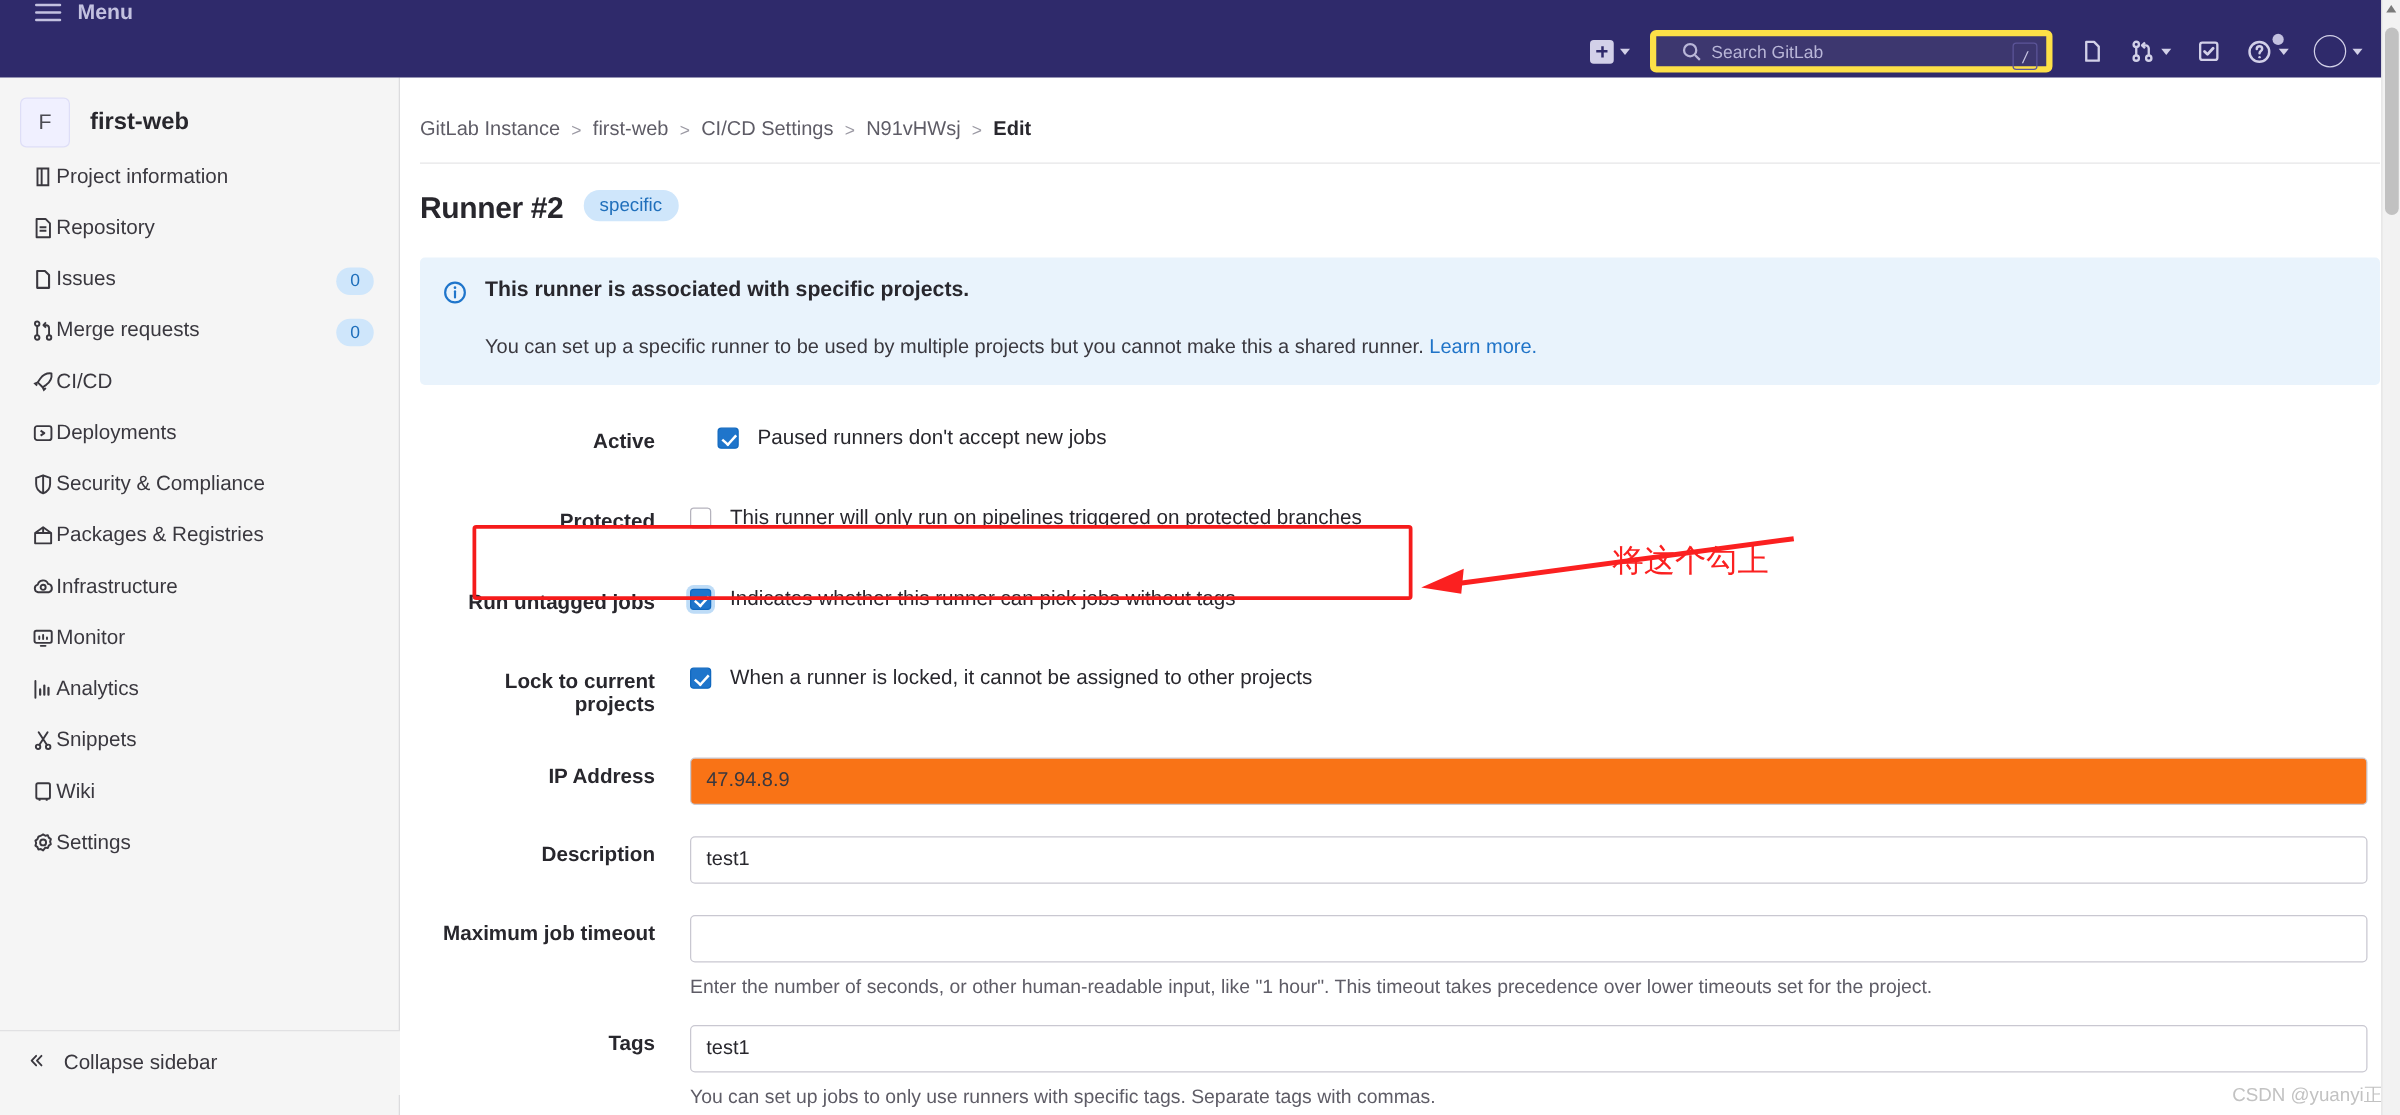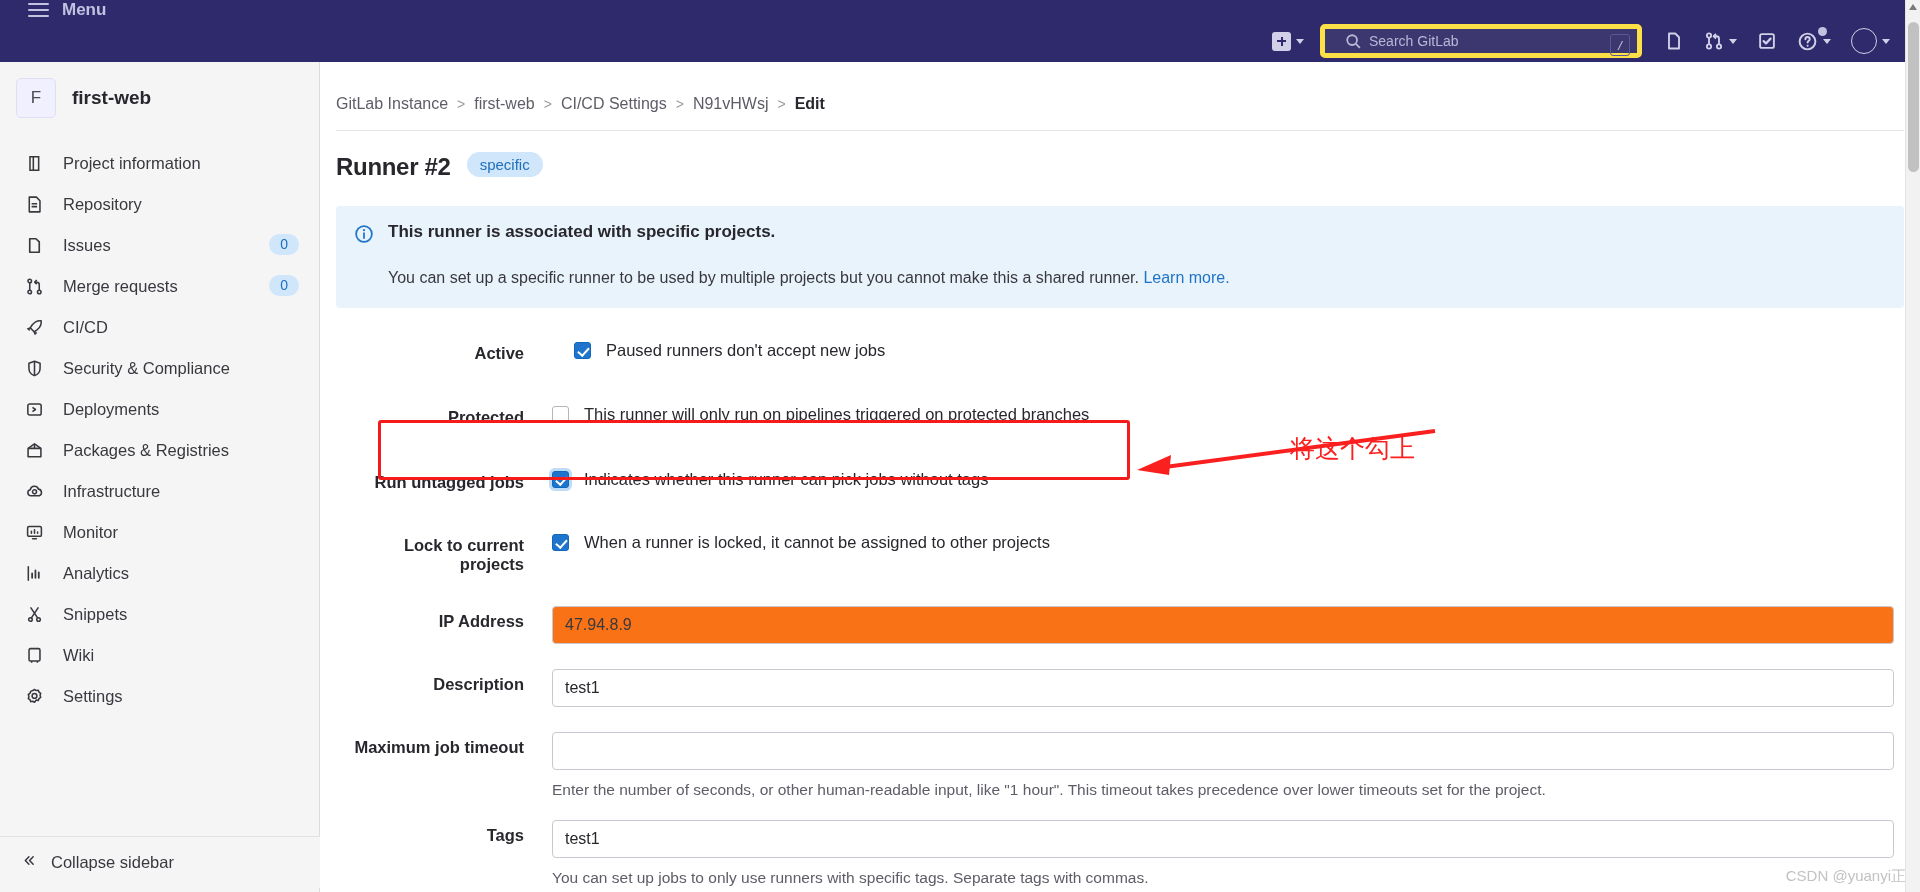--- a/index.html
+++ b/index.html
@@ -85,33 +85,33 @@
   .proj-avatar {
     width: 40px; height: 40px; border-radius: 5px;
     background: #f0f0ff; border: 1px solid #dedef7;
     display: flex; align-items: center; justify-content: center;
     font-size: 17px; color: #4a4a52;
   }
   .proj-name { font-size: 19px; font-weight: bold; color: #28272d; }
 
   .nav-list { padding: 0 0 0 0; }
   .nav-item {
-    display: flex; align-items: flex-end;
+    display: flex; align-items: flex-start;
     height: 41px; padding: 0 20px 0 24px; cursor: pointer;
-    color: #3a383f; font-size: 16.5px; gap: 18px;
+    color: #3a383f; font-size: 16.5px; 
   }
   .nav-item .nicon { width: 21px; display: flex; align-items: center; justify-content: center; flex: 0 0 21px; }
   .nav-item .nlabel { flex: 1 1 auto; white-space: nowrap; }
   .badge-count {
     background: #cfe6fb; color: #1f6fbb; font-size: 14px;
     border-radius: 11px; padding: 2px 11px; line-height: 1.25;
   }
 
   .collapse-bar {
-    position: absolute; bottom: 4px; left: 0; width: 320px; height: 52px;
+    position: absolute; bottom: 16px; left: 0; width: 320px; height: 52px;
     border-top: 1px solid #e1e1e3; display: flex; align-items: center;
     gap: 14px; padding-left: 20px; cursor: pointer;
     color: #3a383f; font-size: 16.5px; background: #f5f5f5;
   }
 
   
   .content {
     position: absolute; top: 62px; left: 320px;
     width: 1600px; height: 830px; background: #fff;
     overflow: hidden;
@@ -350,35 +350,35 @@
           <path d="M13.6 2.3c-3.3-.4-5.7 1-7.6 3.6L4.4 8.3l3.3 3.3 2.4-1.6c2.6-1.9 4-4.3 3.5-7.7z" stroke-linejoin="round"></path>
           <path d="M4.4 8.3 2.6 9.1l1.4 1.3M7.7 11.6l.8 1.8 1.3-1.3"></path>
         </svg>
       </span>
       <span class="nlabel">CI/CD</span>
     </div>
 
     <div class="nav-item">
       <span class="nicon">
         <svg width="19" height="19" viewBox="0 0 16 16" fill="none" stroke="#3a383f" stroke-width="1.3">
+          <rect x="2.4" y="3.3" width="11.2" height="9.4" rx="1.6"></rect>
+          <path d="M6.3 6.3 8.8 8l-2.5 1.7" stroke-linejoin="round"></path>
+        </svg>
+      </span>
+      <span class="nlabel">Deployments</span>
+    </div>
+
+    <div class="nav-item">
+      <span class="nicon">
+        <svg width="19" height="19" viewBox="0 0 16 16" fill="none" stroke="#3a383f" stroke-width="1.3">
           <path d="M8 1.9 3.3 3.6v4.1c0 3 2 5.3 4.7 6.3 2.7-1 4.7-3.3 4.7-6.3V3.6z" stroke-linejoin="round"></path>
           <path d="M8 2.4v11.4"></path>
         </svg>
       </span>
       <span class="nlabel">Security &amp; Compliance</span>
-    </div>
-
-    <div class="nav-item">
-      <span class="nicon">
-        <svg width="19" height="19" viewBox="0 0 16 16" fill="none" stroke="#3a383f" stroke-width="1.3">
-          <rect x="2.4" y="3.3" width="11.2" height="9.4" rx="1.6"></rect>
-          <path d="M6.3 6.3 8.8 8l-2.5 1.7" stroke-linejoin="round"></path>
-        </svg>
-      </span>
-      <span class="nlabel">Deployments</span>
     </div>
 
     <div class="nav-item">
       <span class="nicon">
         <svg width="19" height="19" viewBox="0 0 16 16" fill="none" stroke="#3a383f" stroke-width="1.3">
           <path d="M2.6 6.2 8 2.4l5.4 3.8v7H2.6z" stroke-linejoin="round"></path>
           <path d="M2.6 6.2h10.8M8 2.6v3.6"></path>
         </svg>
       </span>
       <span class="nlabel">Packages &amp; Registries</span>

